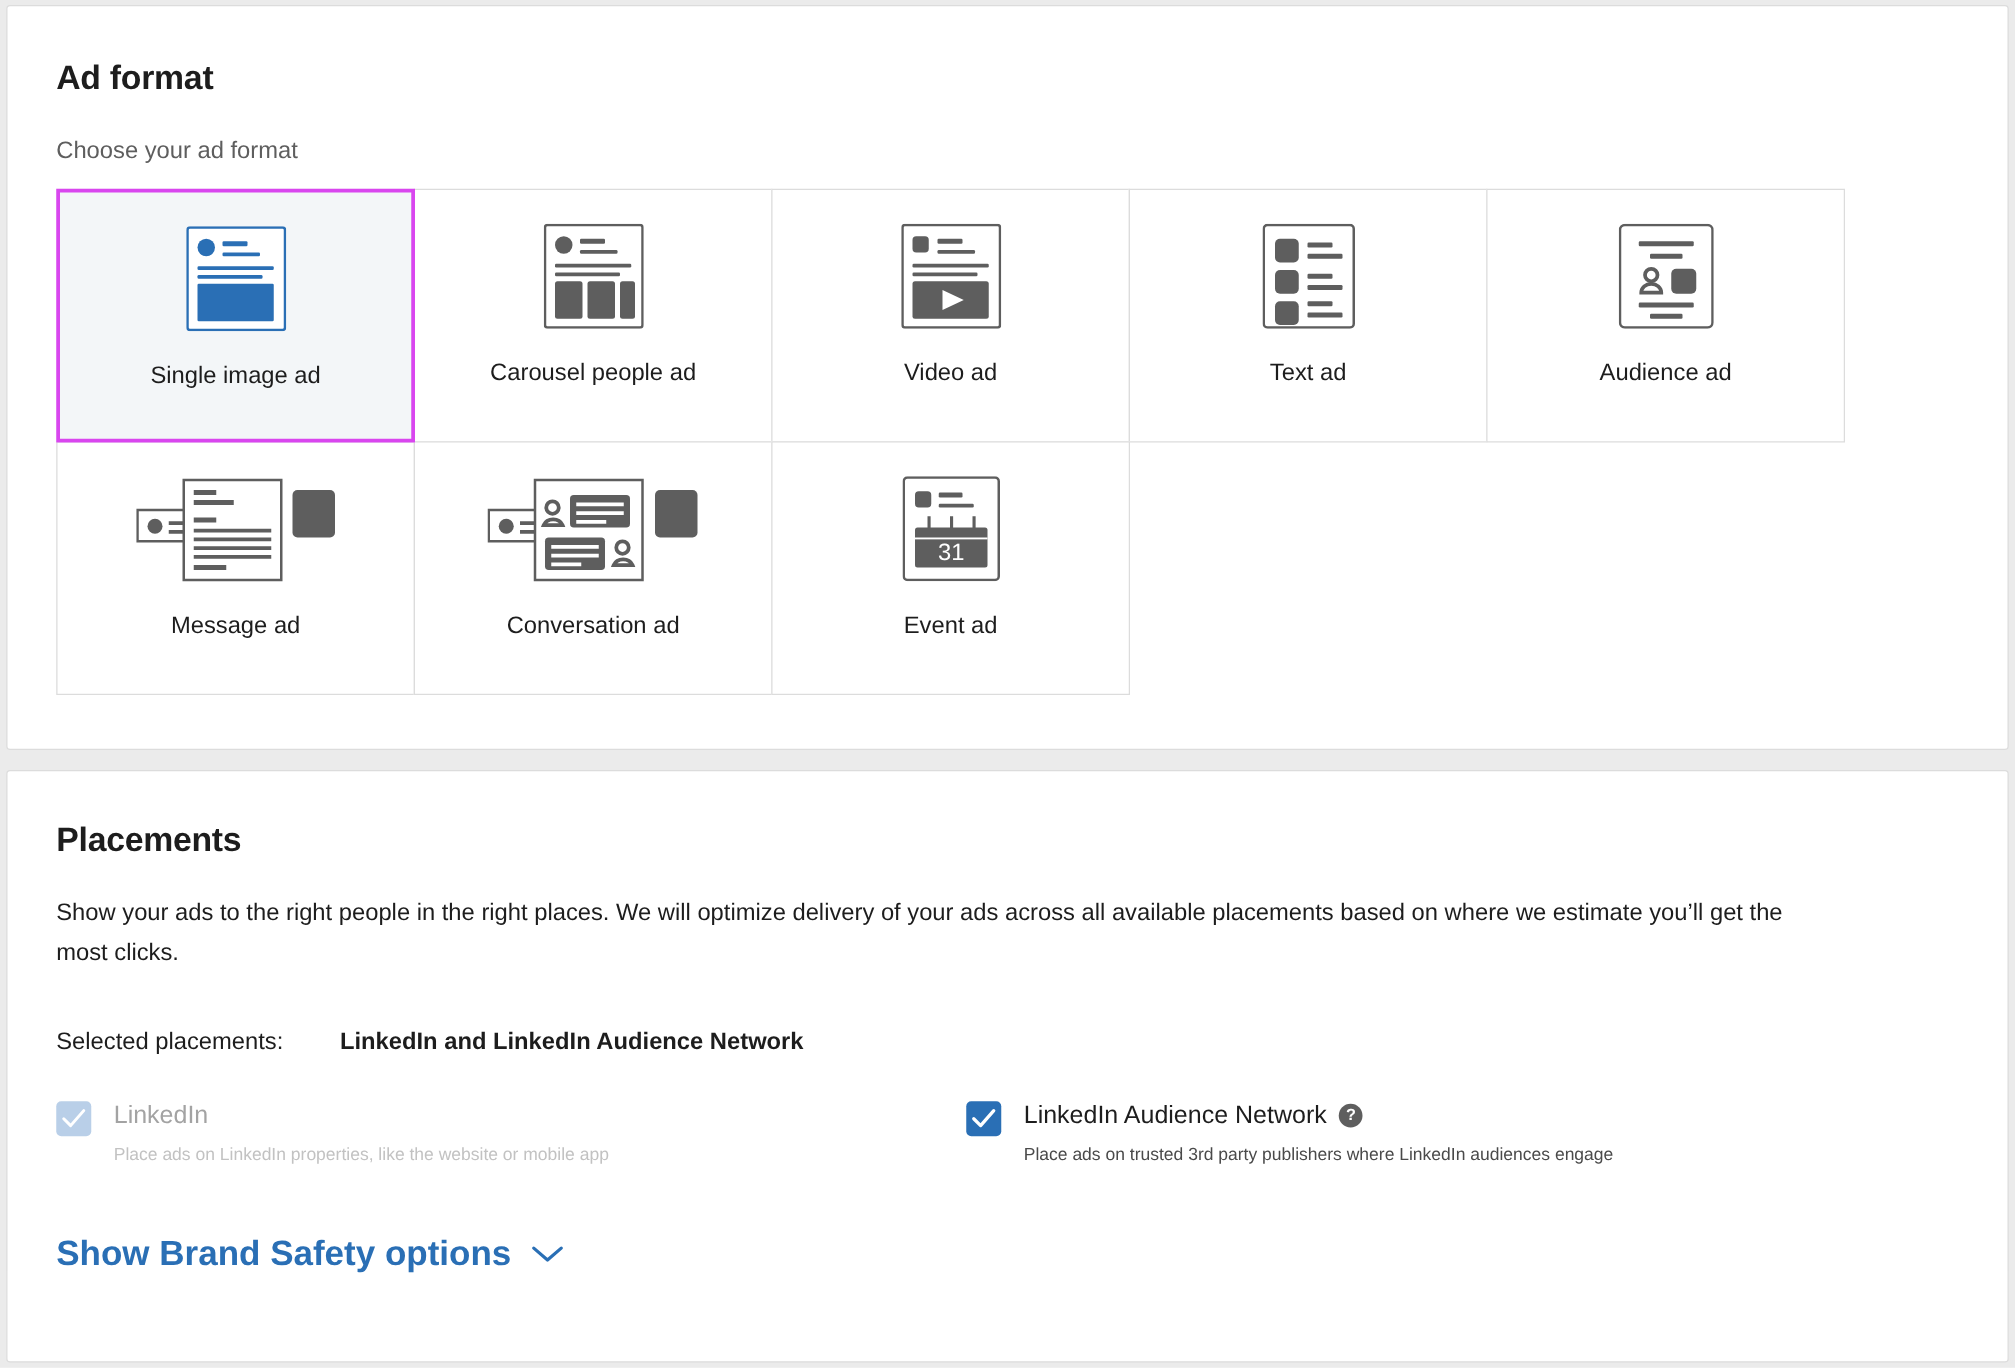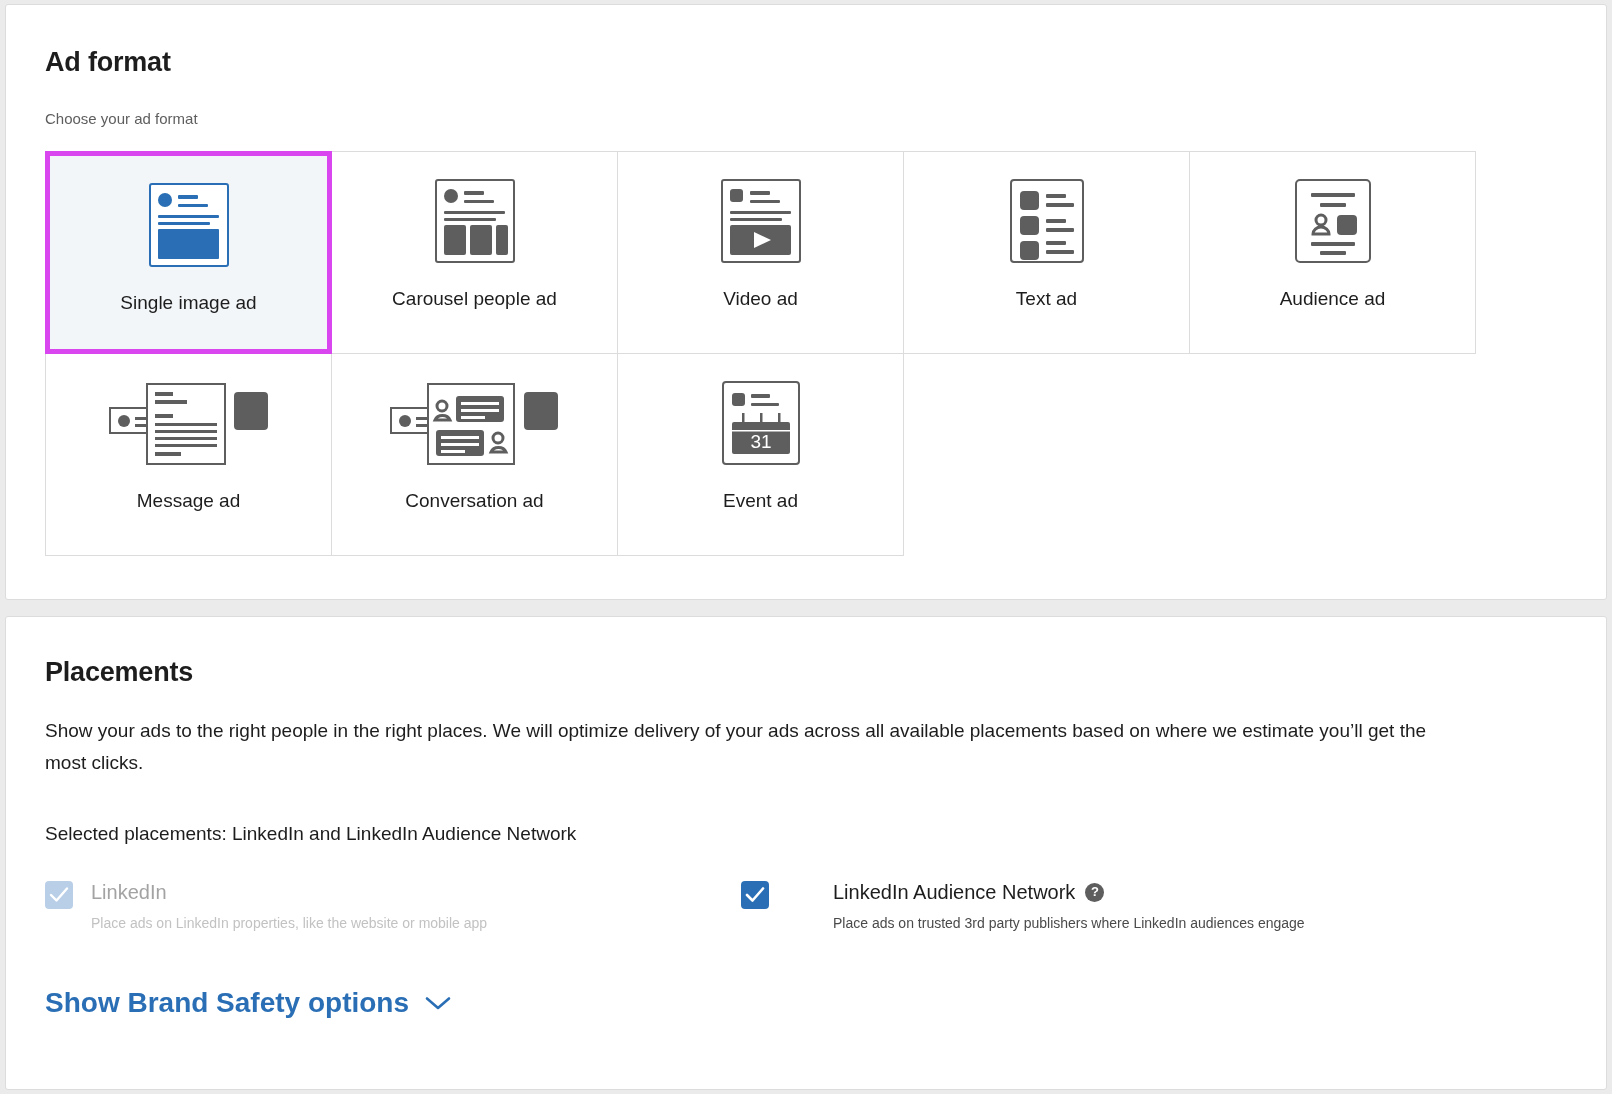--- a/index.html
+++ b/index.html
@@ -23,21 +23,21 @@
   #ad-format-card { top: 4px; height: 596px; }
   #placements-card { top: 616px; height: 474px; }
 
   .section-title {
     font-size: 27px;
     font-weight: bold;
     color: #1d1d1d;
     letter-spacing: -0.2px;
   }
   .section-sub {
-    font-size: 15px;
+    font-size: 19px;
     color: #5e5e5e;
     text-align: right;
   }
 
   
   #ad-format-card .section-title { position: absolute; left: 39px; top: 42px; }
   #ad-format-card .section-sub  { position: absolute; left: 39px; top: 105px; }
 
   .format-grid {
     position: absolute;
@@ -56,21 +56,21 @@
     background: #fff;
     display: flex;
     flex-direction: column;
     align-items: center;
     justify-content: flex-start;
     cursor: pointer;
     position: relative;
   }
   .format-cell.selected {
     background: #f3f6f8;
-    border: 5px solid #d946ef;
+    border: 3px solid #d946ef;
     z-index: 5;
   }
   .format-icon {
     margin-top: 26px;
     height: 86px;
     display: flex;
     align-items: center;
     justify-content: center;
   }
   .format-label {
@@ -91,29 +91,29 @@
     line-height: 32px;
     color: #1d1d1d;
   }
   .selected-line {
     position: absolute;
     left: 39px;
     top: 206px;
     font-size: 19px;
     color: #1d1d1d;
   }
-  .selected-line b { font-weight: normal; }
+  .selected-line b { font-weight: bold; margin-left: 40px; }
 
   .cb-row {
     position: absolute;
     display: flex;
     align-items: flex-start;
   }
   #cb-linkedin { left: 39px; top: 262px; }
-  #cb-lan { left: 735px; top: 262px; gap: 46px; }
+  #cb-lan { left: 767px; top: 262px; }
 
   .cbox {
     width: 28px; height: 28px;
     border-radius: 4px;
     flex: none;
     margin-top: 2px;
     position: relative;
     cursor: pointer;
   }
   .cbox.checked-solid { background: #2a6fb5; }

